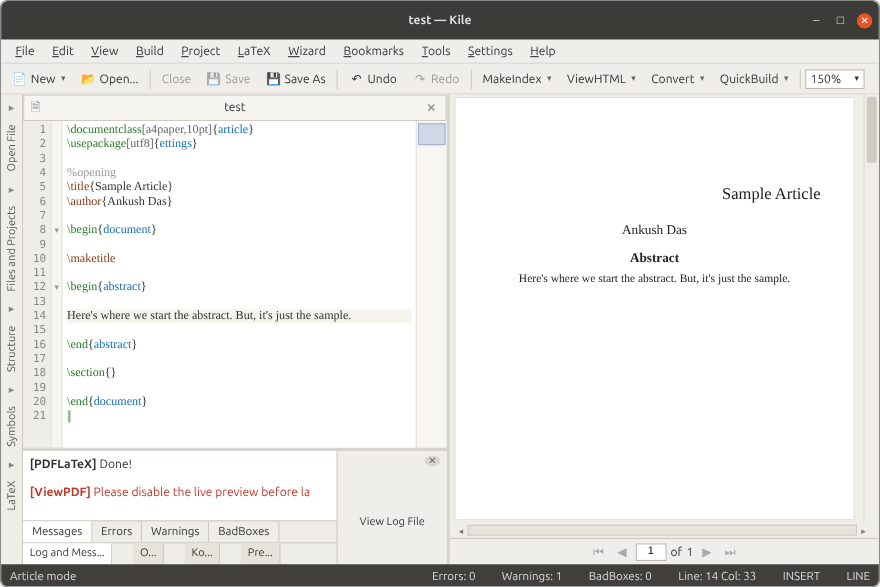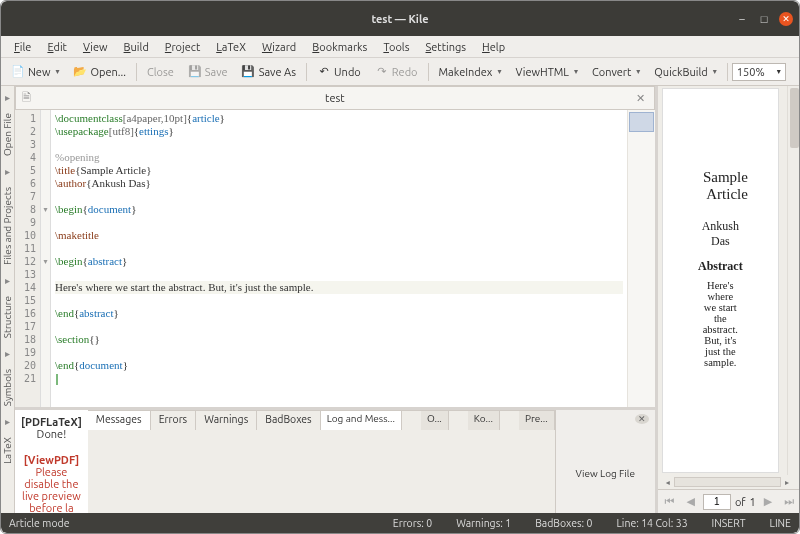--- a/index.html
+++ b/index.html
@@ -37,21 +37,21 @@
 .editor .eline { height: 13px; white-space: pre; }
 .editor .eline.current { background: #f5f5ee; }
 .kw { color: #2a7d2a; }
 .opt { color: #666; }
 .env { color: #1a6fb5; }
 .cmd { color: #8a3c1a; }
 .cmt { color: #999; }
 .minimap { width: 28px; background: #f7f6f3; border-left: 1px solid #e6e3dd; position: relative; }
 .minimap .mm-view { position: absolute; top: 2px; left: 1px; right: 1px; height: 20px; background: #cfd8e6; border: 1px solid #9fb3d1; }
 .bottom-pane { height: 106px; display: flex; border-top: 3px solid #d7d3cf; }
-.log-area { flex: 1; display: flex; flex-direction: row; text-align: center; }
+.log-area { flex: 1; display: flex; flex-direction: column; }
 .log-body { flex: 1; background: #fff; padding: 4px 6px; font-size: 11px; overflow: hidden; }
 .log-body .log-line { padding: 2px 0; }
 .log-body .bold { font-weight: 700; }
 .log-body .err { color: #c0392b; }
 .log-tabs { height: 20px; display: flex; border-top: 1px solid #cfcac4; background: #efede8; }
 .log-tabs .lt { padding: 2px 8px; font-size: 10.5px; border-right: 1px solid #cfcac4; }
 .log-tabs .lt.active { background: #fff; }
 .log-bottom-tabs { height: 20px; display: flex; background: #efede8; border-top: 1px solid #cfcac4; gap: 19px; }
 .log-bottom-tabs .bt { padding: 2px 6px; font-size: 10px; border-right: 1px solid #cfcac4; background: #e6e3dd; white-space: nowrap; overflow: hidden; text-overflow: ellipsis; }
 .log-bottom-tabs .bt.active { background: #fff; }

